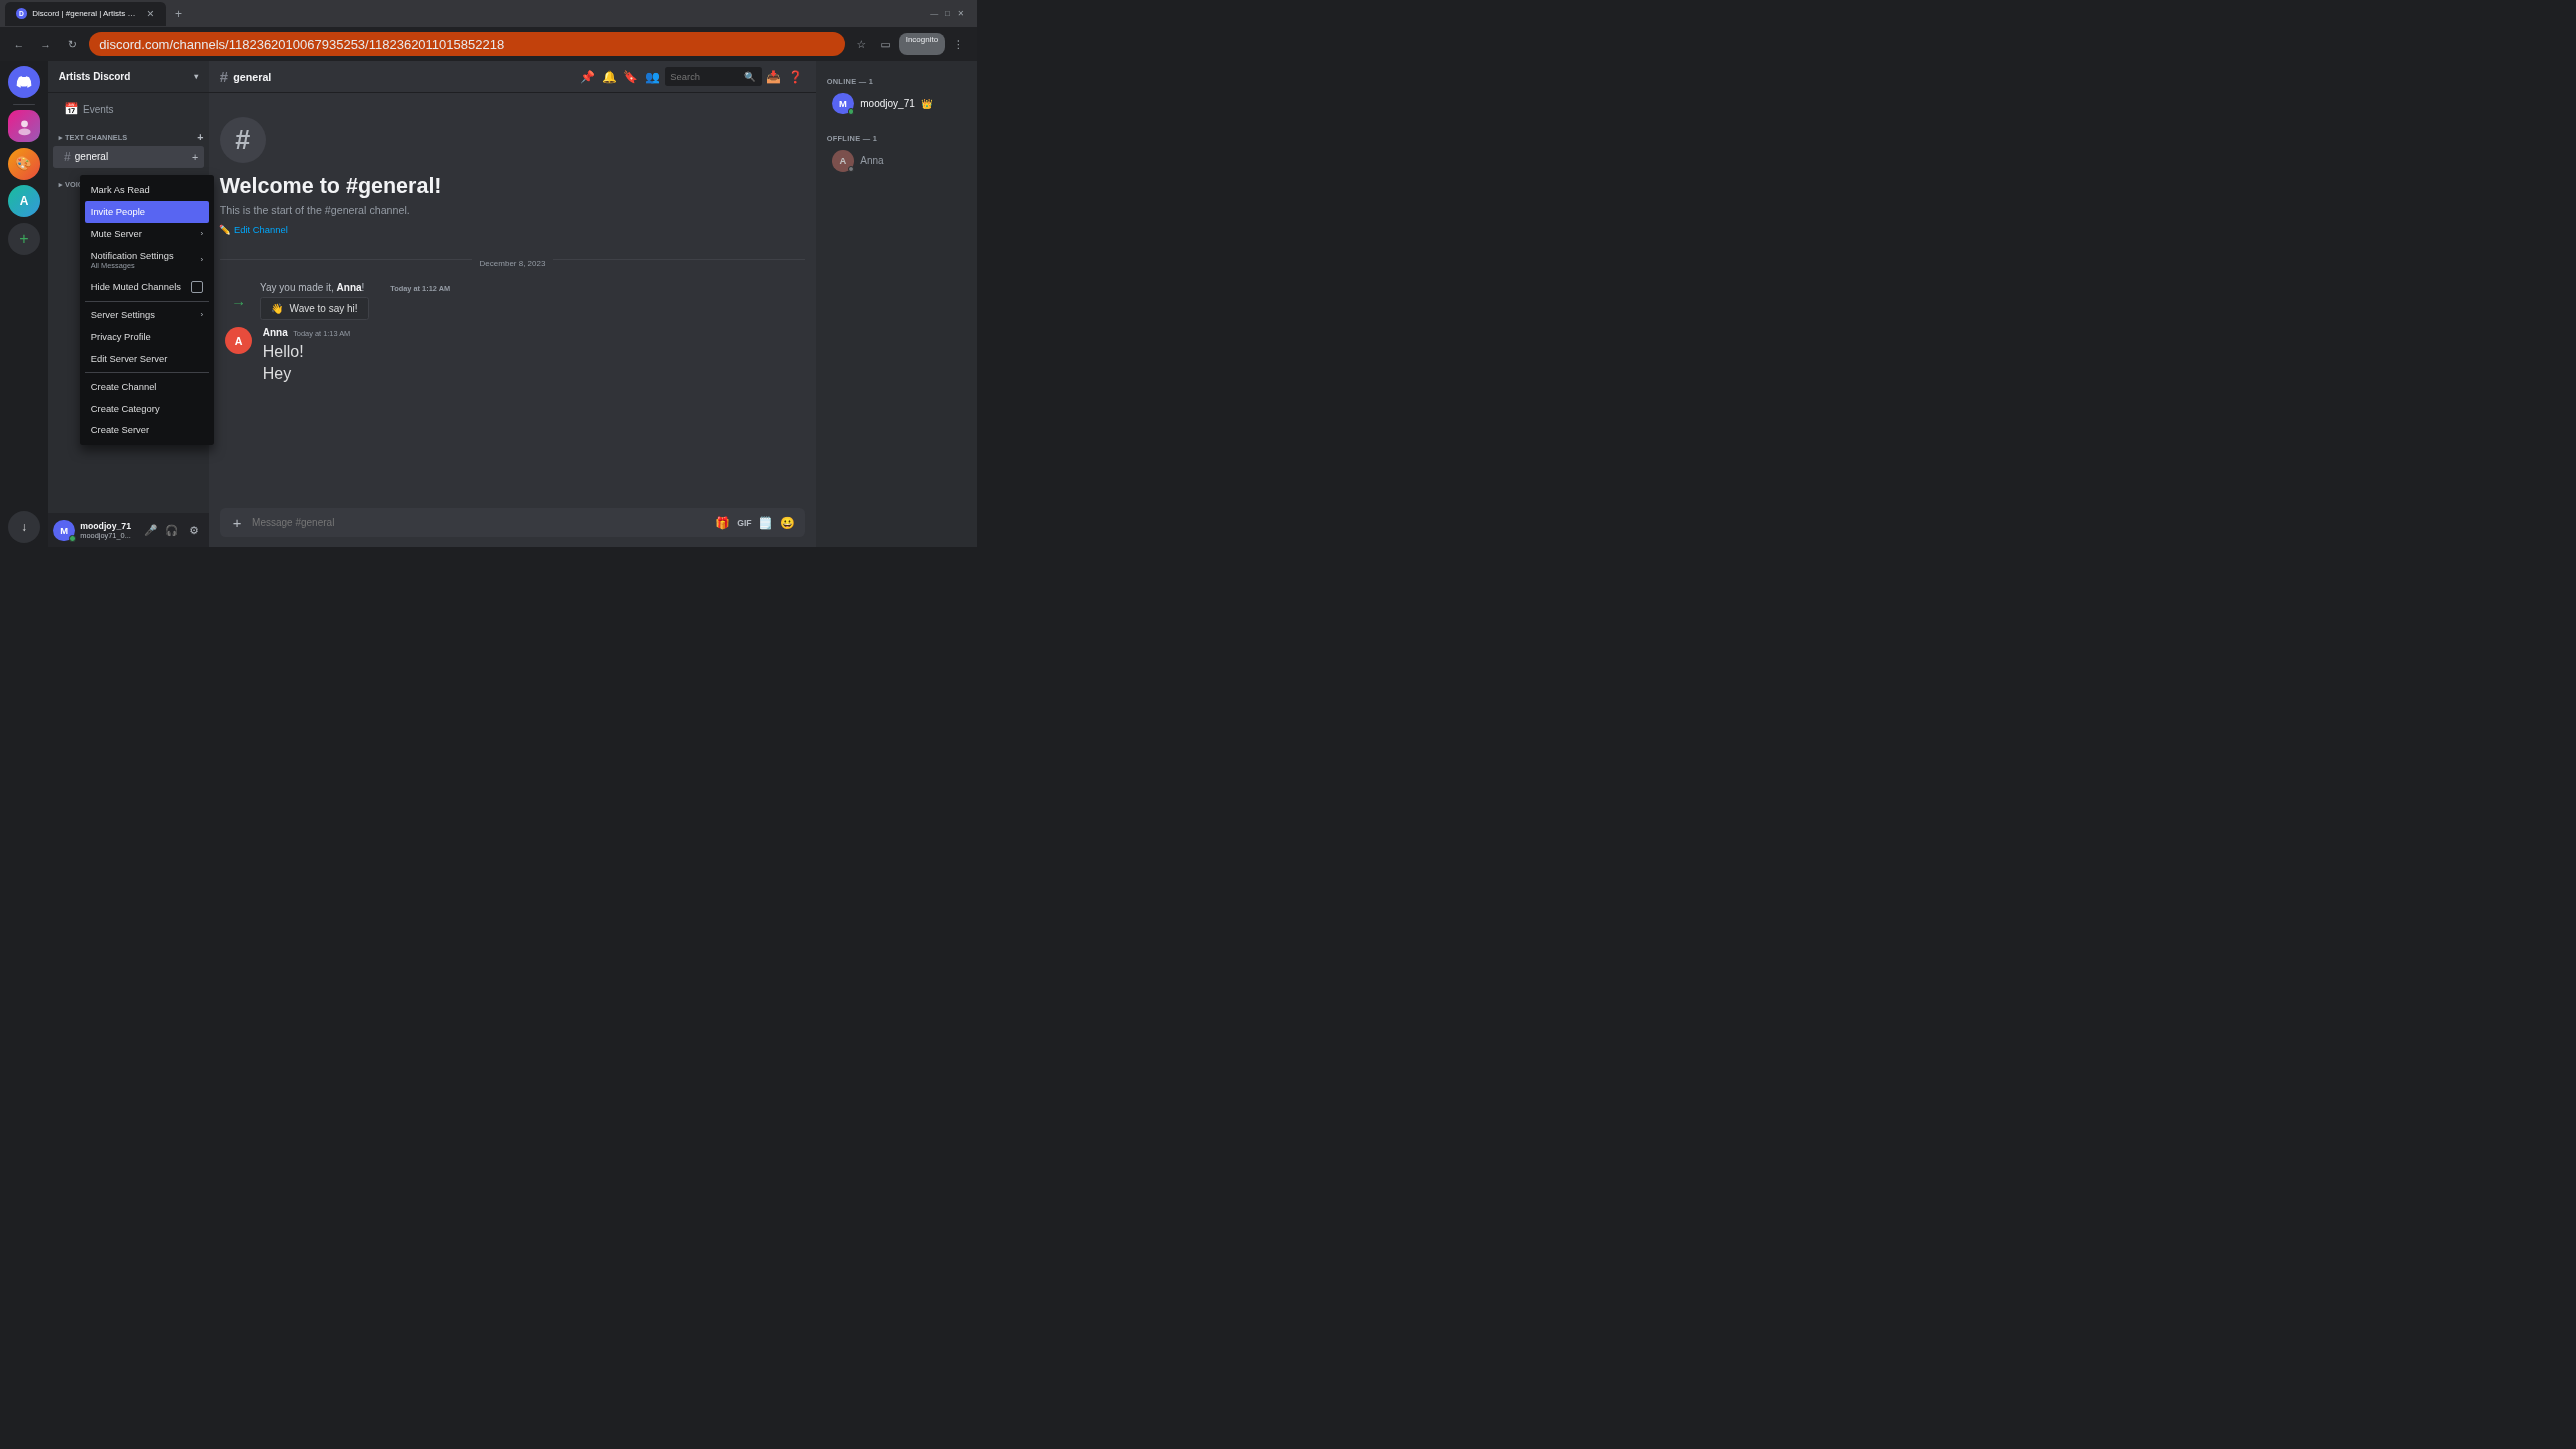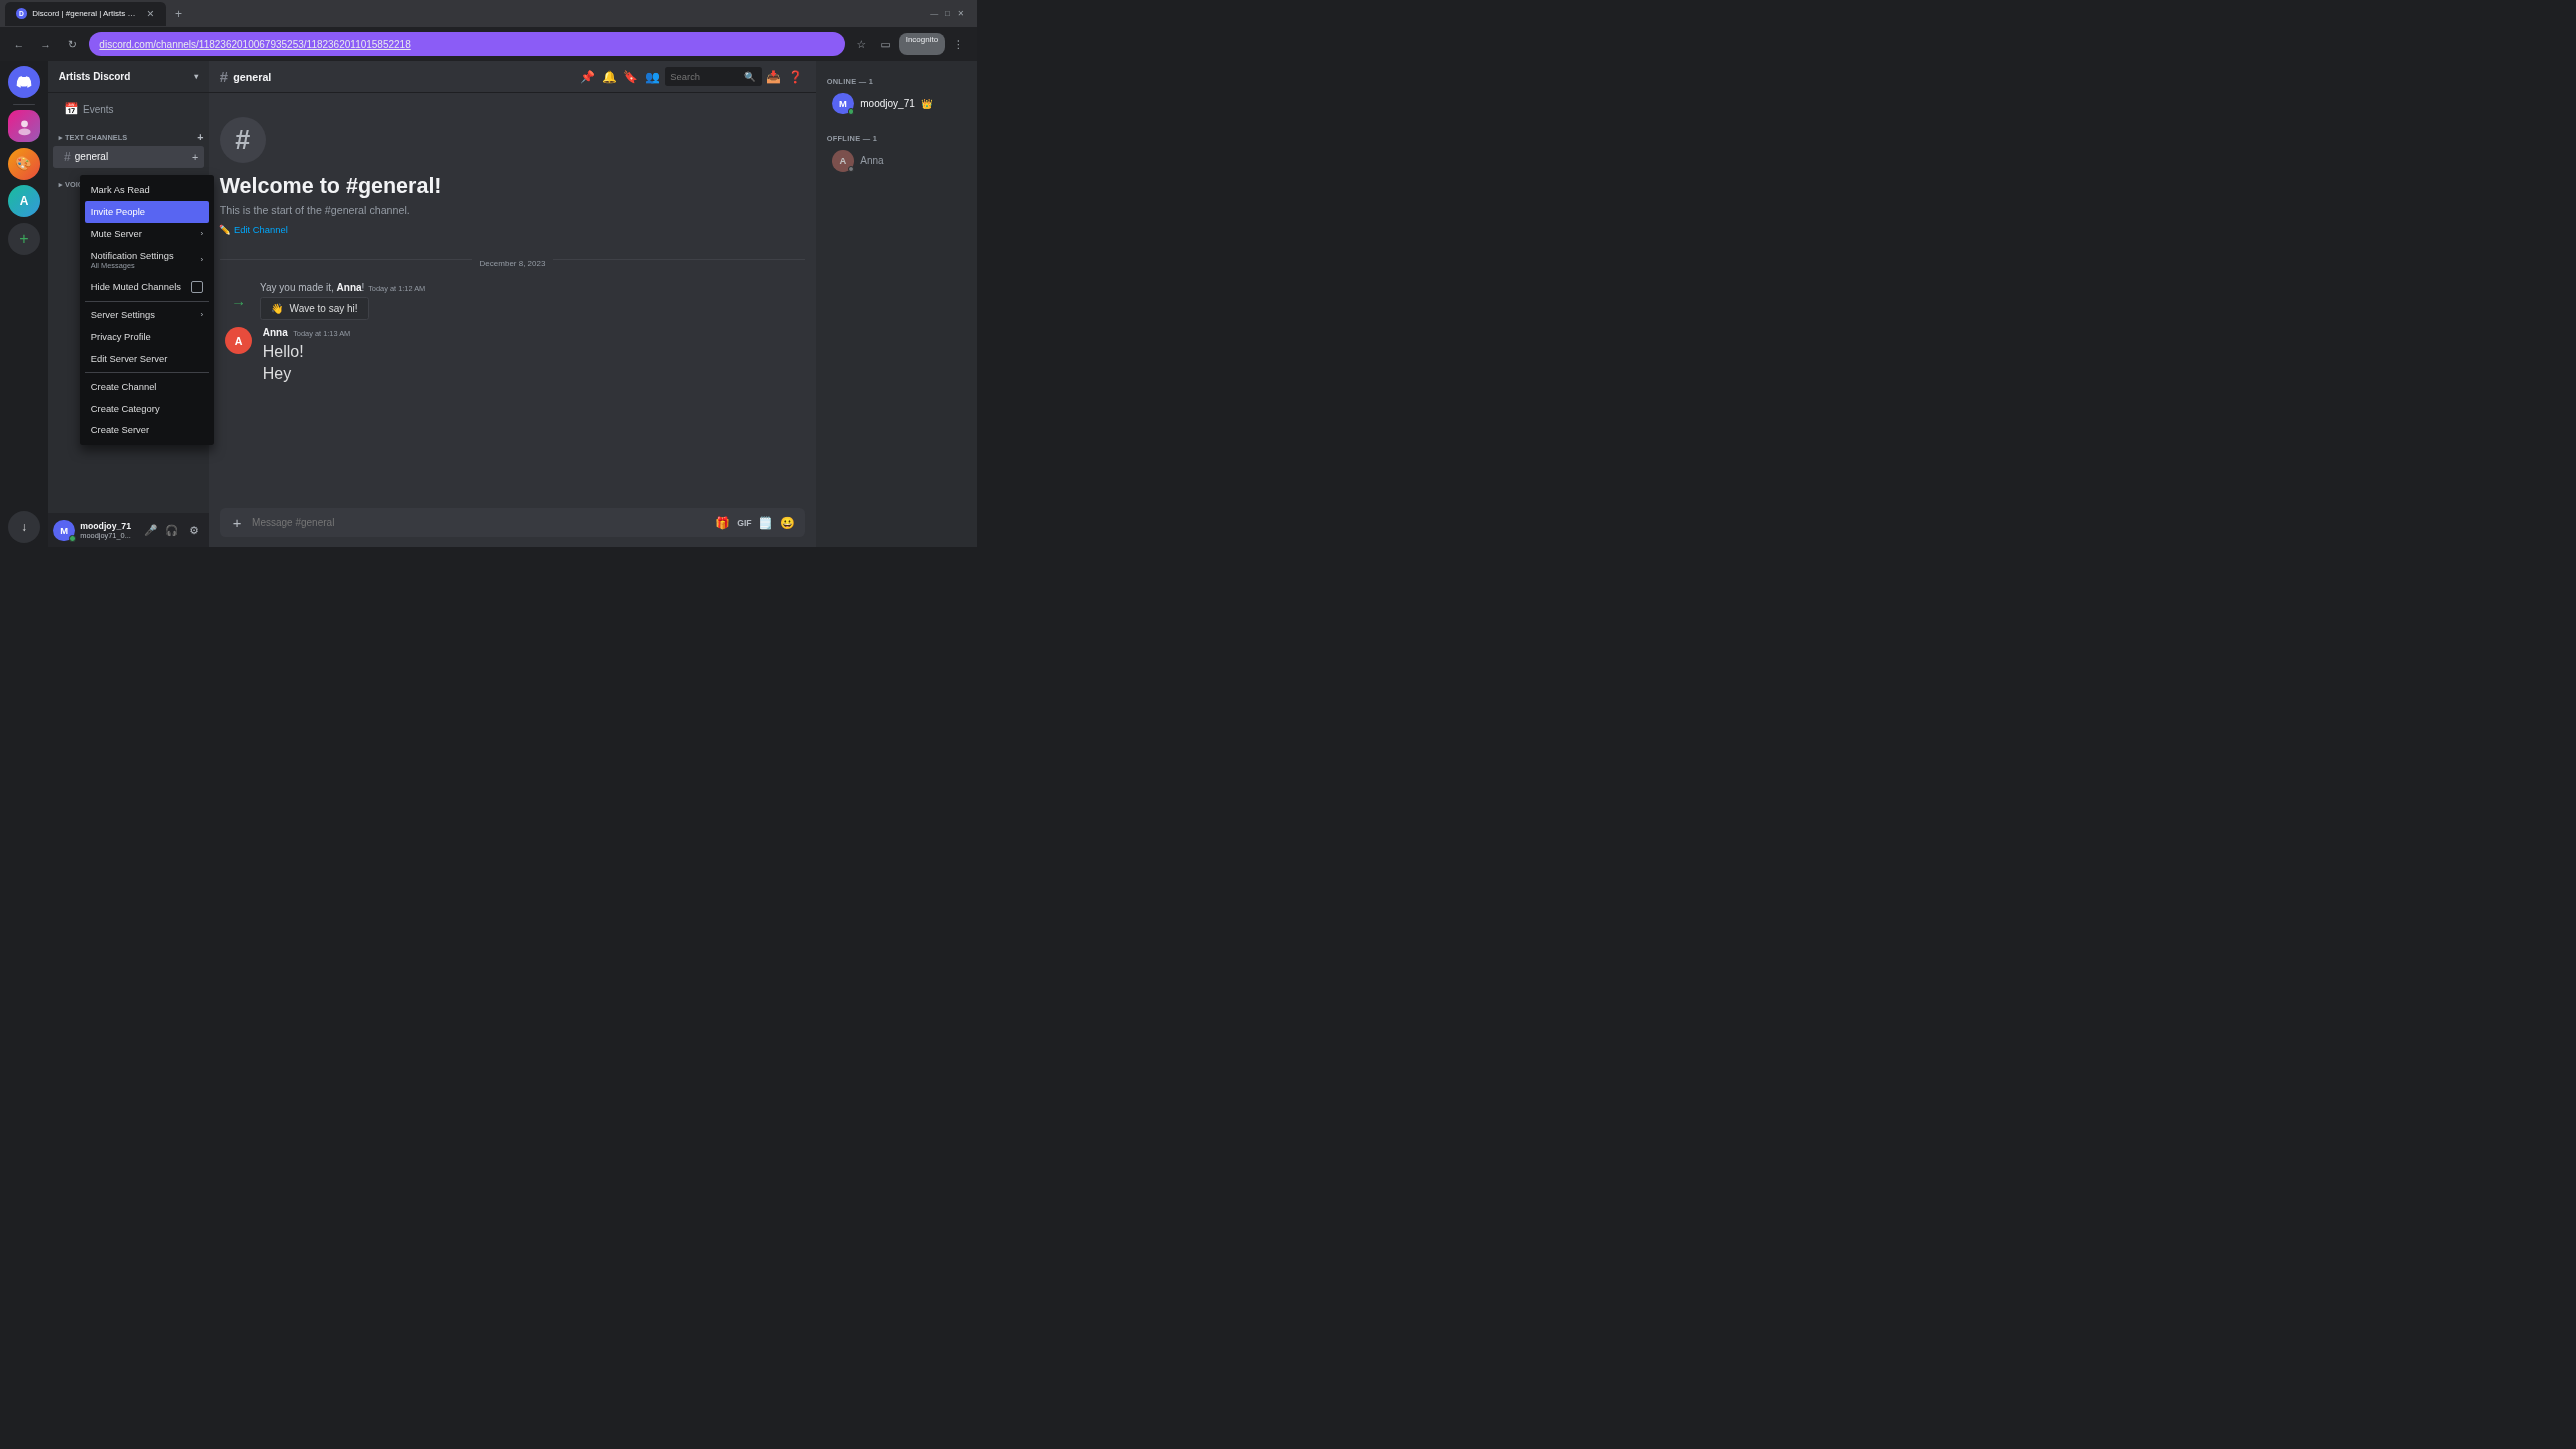--- a/index.html
+++ b/index.html
@@ -75,28 +75,27 @@
     }
     .nav-btn {
       width: 21.5px; height: 21.5px;
       background: none; border: none; cursor: pointer;
       color: #9aa0a6; font-size: 10.7px;
       display: flex; align-items: center; justify-content: center;
       border-radius: 50%;
     }
     .address-bar {
       flex: 1;
-      background: #8b5cf6;
+      background: #c2410c;
       border: none;
       border-radius: 13.4px;
       padding: 4px 10.7px;
       color: #e8eaed;
-      font-size: 10px;
+      font-size: 13px;
       height: 24px;
-      text-decoration: underline;
     }
     .toolbar-icons {
       display: flex; gap: 2.7px; margin-left: auto;
     }
     .toolbar-icon {
       width: 21.5px; height: 21.5px;
       background: none; border: none; cursor: pointer;
       color: #9aa0a6; font-size: 10.7px;
       display: flex; align-items: center; justify-content: center;
       border-radius: 50%;
@@ -402,21 +401,21 @@
       padding: 2.7px 5.4px;
       gap: 8px;
     }
     .sys-icon {
       width: 27px; height: 27px;
       display: flex; align-items: center; justify-content: center;
       flex-shrink: 0;
     }
     .sys-text { font-size: 10px; color: #b5bac1; }
     .sys-text .bold { font-weight: 700; color: #f2f3f5; }
-    .sys-time { font-size: 7.4px; color: #949ba4; margin-left: 1px; }
+    .sys-time { font-size: 7.4px; color: #949ba4; margin-left: 23px; font-weight: bold; }
 
     .wave-button {
       display: inline-flex;
       align-items: center;
       gap: 5.4px;
       background: #2b2d31;
       border: 0.7px solid #3f4147;
       border-radius: 2.7px;
       padding: 5.4px 10.7px;
       cursor: pointer;

